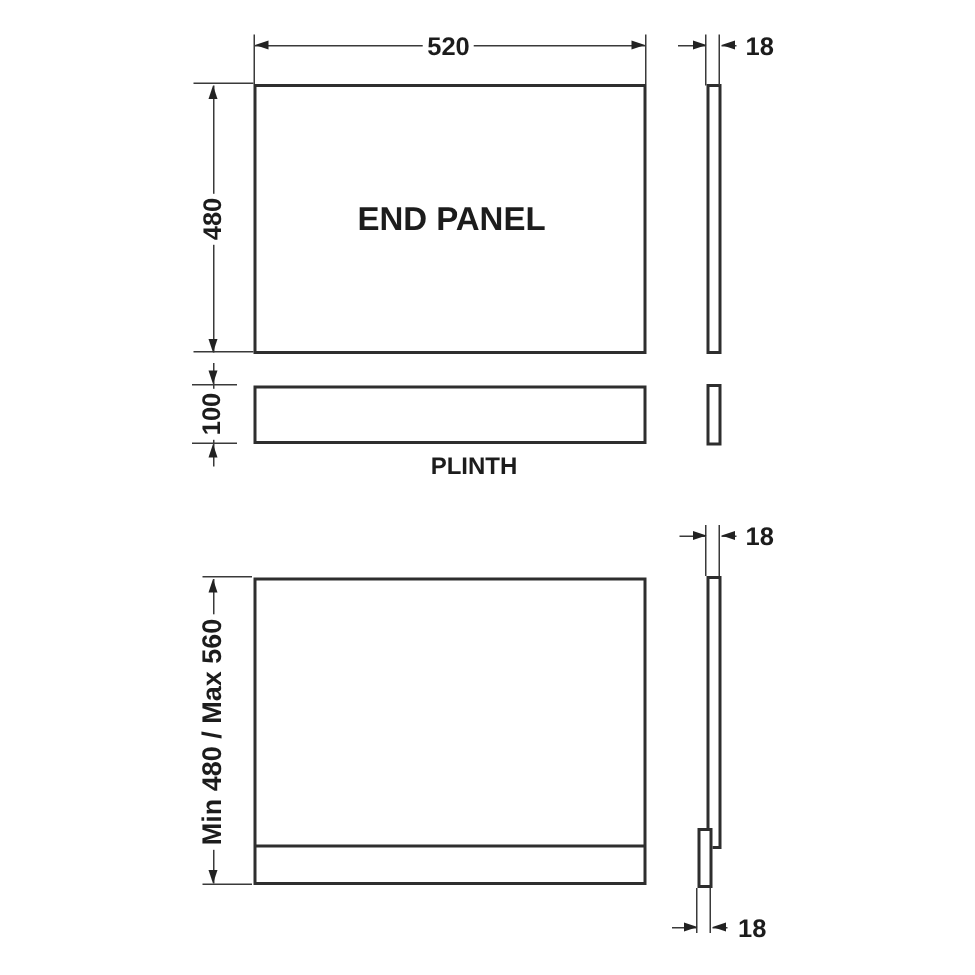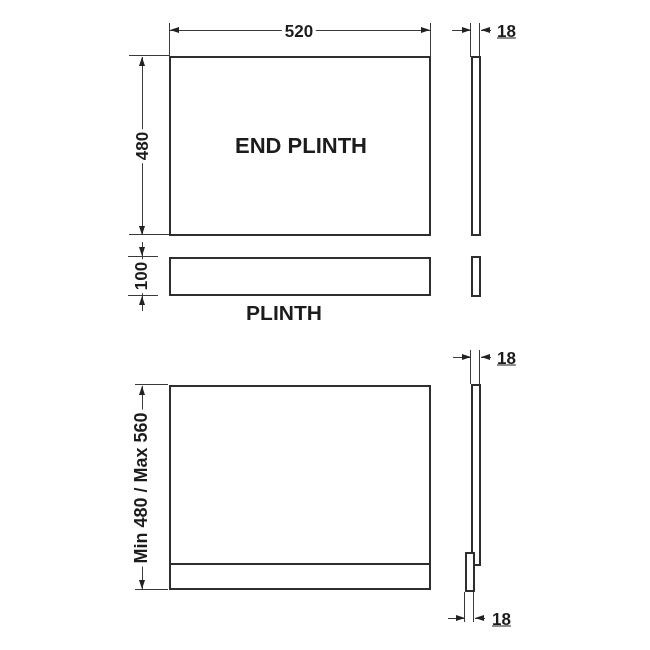--- a/index.html
+++ b/index.html
@@ -12,30 +12,30 @@
   .hline.thick{height:2px;background:#2e2e2e;}
   .vline{position:absolute;width:1px;background:#3a3a3a;}
   .arrow{position:absolute;width:0;height:0;}
   .arrow.a-left{border-top:3px solid transparent;border-bottom:3px solid transparent;border-right:9px solid #222;}
   .arrow.a-right{border-top:3px solid transparent;border-bottom:3px solid transparent;border-left:9px solid #222;}
   .arrow.a-up{border-left:3px solid transparent;border-right:3px solid transparent;border-bottom:9px solid #222;}
   .arrow.a-down{border-left:3px solid transparent;border-right:3px solid transparent;border-top:9px solid #222;}
   .dim-text{position:absolute;background:#ffffff;font-size:17px;line-height:1;padding:1px 3px;
     white-space:nowrap;transform:translate(-50%,-50%);}
   .dim-text.vert{transform:translate(-50%,-50%) rotate(-90deg);}
-  .dim-text.anchor-left{transform:translate(0,-50%);text-decoration:underline;}
+  .dim-text.anchor-left{transform:translate(0,-50%);}
   .big-label{position:absolute;white-space:nowrap;transform:translate(-50%,-50%);line-height:1;}
 </style>
 </head>
 <body>
 
 <div class="canvas">
 
   <div class="rect" style="left:169px;top:56px;width:262px;height:180px"></div>
-  <div class="big-label" style="left:301px;top:146px;font-size:22px">END PLINTH</div>
+  <div class="big-label" style="left:301px;top:146px;font-size:22px">END PANEL</div>
 
   <div class="vline" style="left:169px;top:23px;height:33px"></div>
   <div class="vline" style="left:430px;top:23px;height:33px"></div>
   <div class="hline" style="left:170px;top:30px;width:260px"></div>
   <div class="arrow a-left" style="left:170px;top:27px"></div>
   <div class="arrow a-right" style="left:421px;top:27px"></div>
   <div class="dim-text" style="left:299px;top:31px">520</div>
 
   <div class="hline" style="left:129px;top:55px;width:40px"></div>
   <div class="hline" style="left:129px;top:234px;width:40px"></div>
@@ -48,21 +48,21 @@
 
   <div class="vline" style="left:470px;top:23px;height:34px"></div>
   <div class="vline" style="left:479px;top:23px;height:34px"></div>
   <div class="hline" style="left:452px;top:30px;width:18px"></div>
   <div class="arrow a-right" style="left:462px;top:27px"></div>
   <div class="hline" style="left:481px;top:30px;width:10px"></div>
   <div class="arrow a-left" style="left:481px;top:27px"></div>
   <div class="dim-text anchor-left" style="left:494px;top:31px">18</div>
 
   <div class="rect" style="left:169px;top:257px;width:262px;height:39px"></div>
-  <div class="big-label" style="left:284px;top:312px;font-size:21px">PLINTH</div>
+  <div class="big-label" style="left:316px;top:312px;font-size:16px">PLINTH</div>
 
   <div class="hline" style="left:128px;top:256px;width:30px"></div>
   <div class="hline" style="left:128px;top:295px;width:30px"></div>
   <div class="vline" style="left:142px;top:242px;height:69px"></div>
   <div class="arrow a-down" style="left:139px;top:247px"></div>
   <div class="arrow a-up" style="left:139px;top:296px"></div>
   <div class="dim-text vert" style="left:141px;top:276px">100</div>
 
   <div class="rect" style="left:471px;top:256px;width:10px;height:41px"></div>
 

